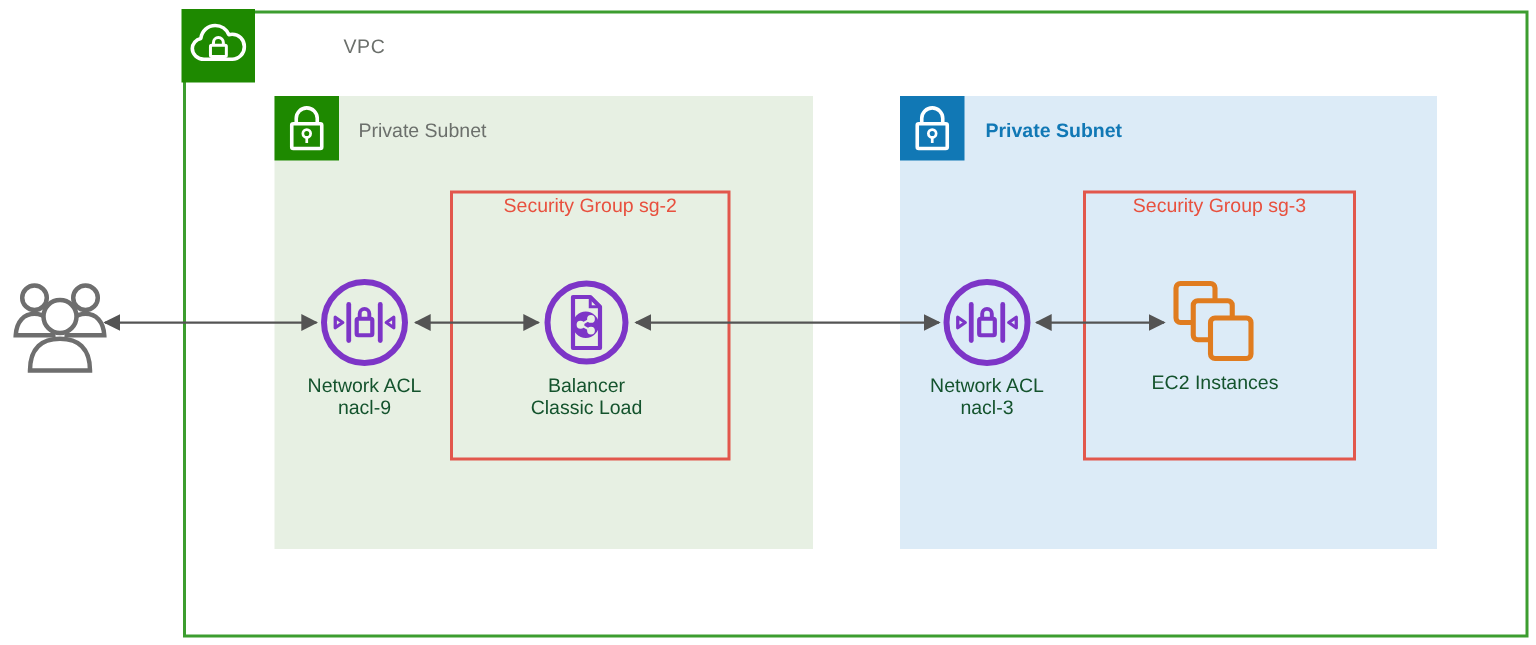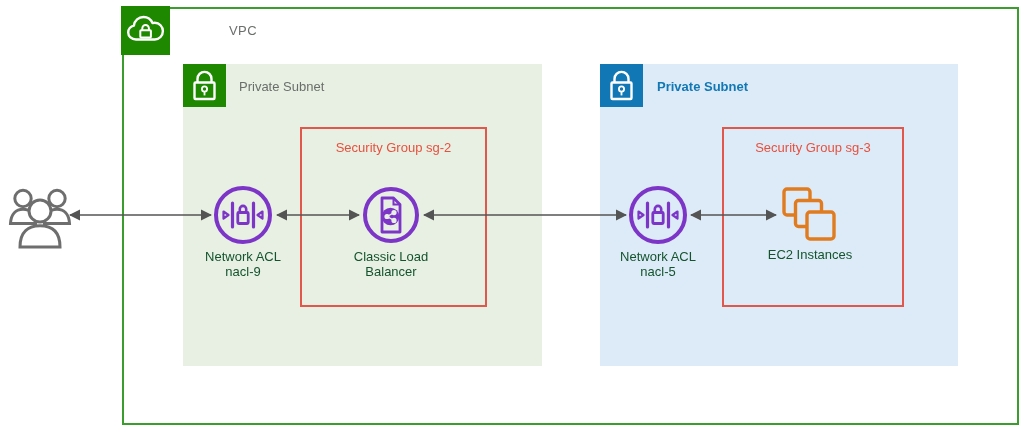--- a/index.html
+++ b/index.html
@@ -19,21 +19,21 @@
   .subnet-icon{width:43px;height:43px;}
   .subnet-icon-public{left:183px;top:64px;background:#1E8900;}
   .subnet-icon-private{left:600px;top:64px;background:#1178B5;}
   .subnet-label{top:79px;font-size:13px;}
   .subnet-label-public{left:239px;color:#6B6F6B;}
   .subnet-label-private{left:657px;color:#1178B5;font-weight:bold;}
   
   .sg{top:127px;height:176px;border:2px solid #E2574C;background:transparent;}
   .sg-2{left:300px;width:183px;}
   .sg-3{left:722px;width:178px;}
-  .sg-label{display:block;text-align:center;margin-top:11px;font-size:13px;color:#E8503E;}
+  .sg-label{display:block;text-align:center;font-size:13px;color:#E8503E;}
   
   .icon-box{display:block;}
   .node-label{font-size:13px;line-height:15px;color:#14532d;text-align:center;width:130px;}
   .lbl-nacl2{left:178px;top:249px;}
   .lbl-clb{left:326px;top:249px;}
   .lbl-nacl3{left:593px;top:249px;}
   .lbl-ec2{left:745px;top:247px;}
   
   .arrows{left:0;top:0;width:1024px;height:430px;pointer-events:none;}
 </style>
@@ -139,40 +139,40 @@
       <g stroke="#E7F0E3" stroke-width="1.4" fill="#E7F0E3">
         <line x1="26" y1="31.5" x2="33" y2="27.6"></line>
         <line x1="26" y1="31.5" x2="33" y2="35.4"></line>
         <circle cx="26" cy="31.5" r="1.9"></circle>
         <circle cx="33" cy="27.6" r="1.9"></circle>
         <circle cx="33" cy="35.4" r="1.9"></circle>
       </g>
     </svg>
   </div>
   <div class="abs node-label lbl-clb">
+    <div>Balancer</div>
     <div>Classic Load</div>
-    <div>Balancer</div>
   </div>
 
   <div class="abs icon-box" style="left:627px;top:184px;">
     <svg width="62" height="62" viewBox="0 0 62 62">
       <g stroke="#7D35C7" fill="none">
         <circle cx="31" cy="31" r="27" stroke-width="4"></circle>
         <polygon points="11.5,27.5 16.5,31 11.5,34.5" stroke-width="2.2" stroke-linejoin="round"></polygon>
         <line x1="20.5" y1="19" x2="20.5" y2="43" stroke-width="3.2" stroke-linecap="round"></line>
         <path d="M27.8 28.5 v-3.4 a3.2 3.2 0 0 1 6.4 0 v3.4" stroke-width="2.6"></path>
         <rect x="25.8" y="28.5" width="10.4" height="11" rx="1" stroke-width="2.8"></rect>
         <line x1="41.5" y1="19" x2="41.5" y2="43" stroke-width="3.2" stroke-linecap="round"></line>
         <polygon points="50.5,27.5 45.5,31 50.5,34.5" stroke-width="2.2" stroke-linejoin="round"></polygon>
       </g>
     </svg>
   </div>
   <div class="abs node-label lbl-nacl3">
     <div>Network ACL</div>
-    <div>nacl-5</div>
+    <div>nacl-3</div>
   </div>
 
   <div class="abs icon-box" style="left:777px;top:184px;">
     <svg width="60" height="60" viewBox="0 0 60 60">
       <g fill="#DCEBF7" stroke="#E07C1F" stroke-width="3.4" stroke-linejoin="round">
         <rect x="7" y="5" width="26" height="26" rx="3"></rect>
         <rect x="18.5" y="16.5" width="26" height="26" rx="3"></rect>
         <rect x="30" y="28" width="27" height="27" rx="3"></rect>
       </g>
     </svg>

